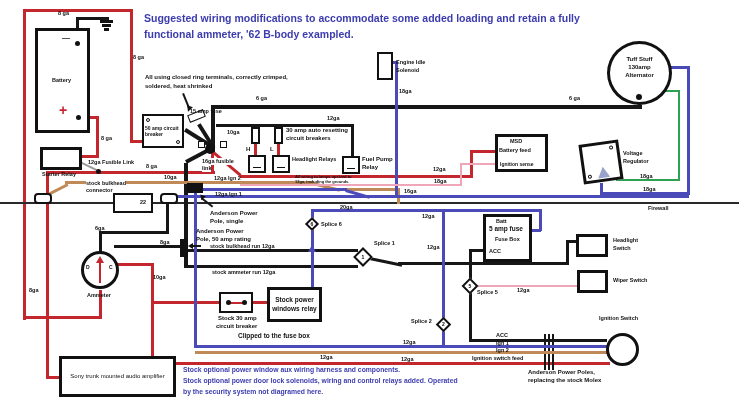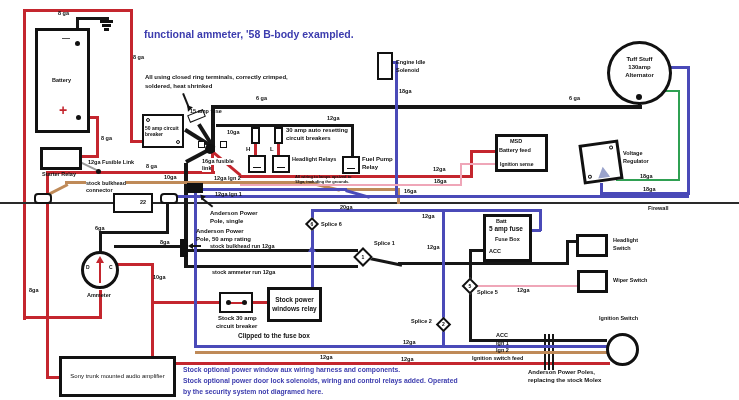--- a/index.html
+++ b/index.html
@@ -195,21 +195,22 @@
   <div class="dm" style="left:307px;top:219px;width:10px;height:10px">
       <b style="line-height:6px">6</b>
     </div>
   <div class="dm" style="left:464px;top:280px;width:12px;height:12px">
       <b style="line-height:8px">5</b>
     </div>
   <div class="dm" style="left:438px;top:319px;width:11px;height:11px">
       <b style="line-height:7px">2</b>
     </div>
 
-  <div class="ttl" style="left:144px;top:27px">functional ammeter, '58 B-body exampled.</div>
+  <div class="ttl" style="left:144px;top:11px">Suggested wiring modifications to accommodate some added loading and retain a fully</div>
+  <div class="ttl" style="left:144px;top:27px">functional ammeter, '62 B-body exampled.</div>
 
   <div class="lb l6" style="left:145px;top:74px">All using closed ring terminals, correctly crimped,</div>
   <div class="lb l6" style="left:145px;top:83px">soldered, heat shrinked</div>
 
   <div class="lb z5" style="left:52px;top:77px">Battery</div>
   <div class="lb z5" style="left:62px;top:33px;font-size:8px">—</div>
   <div class="lb z5" style="left:59px;top:102px;font-size:14px;color:#c4262e">+</div>
   <div class="lb" style="left:58px;top:10px">8 ga</div>
   <div class="lb" style="left:133px;top:54px">8 ga</div>
   <div class="lb" style="left:101px;top:135px">8 ga</div>

